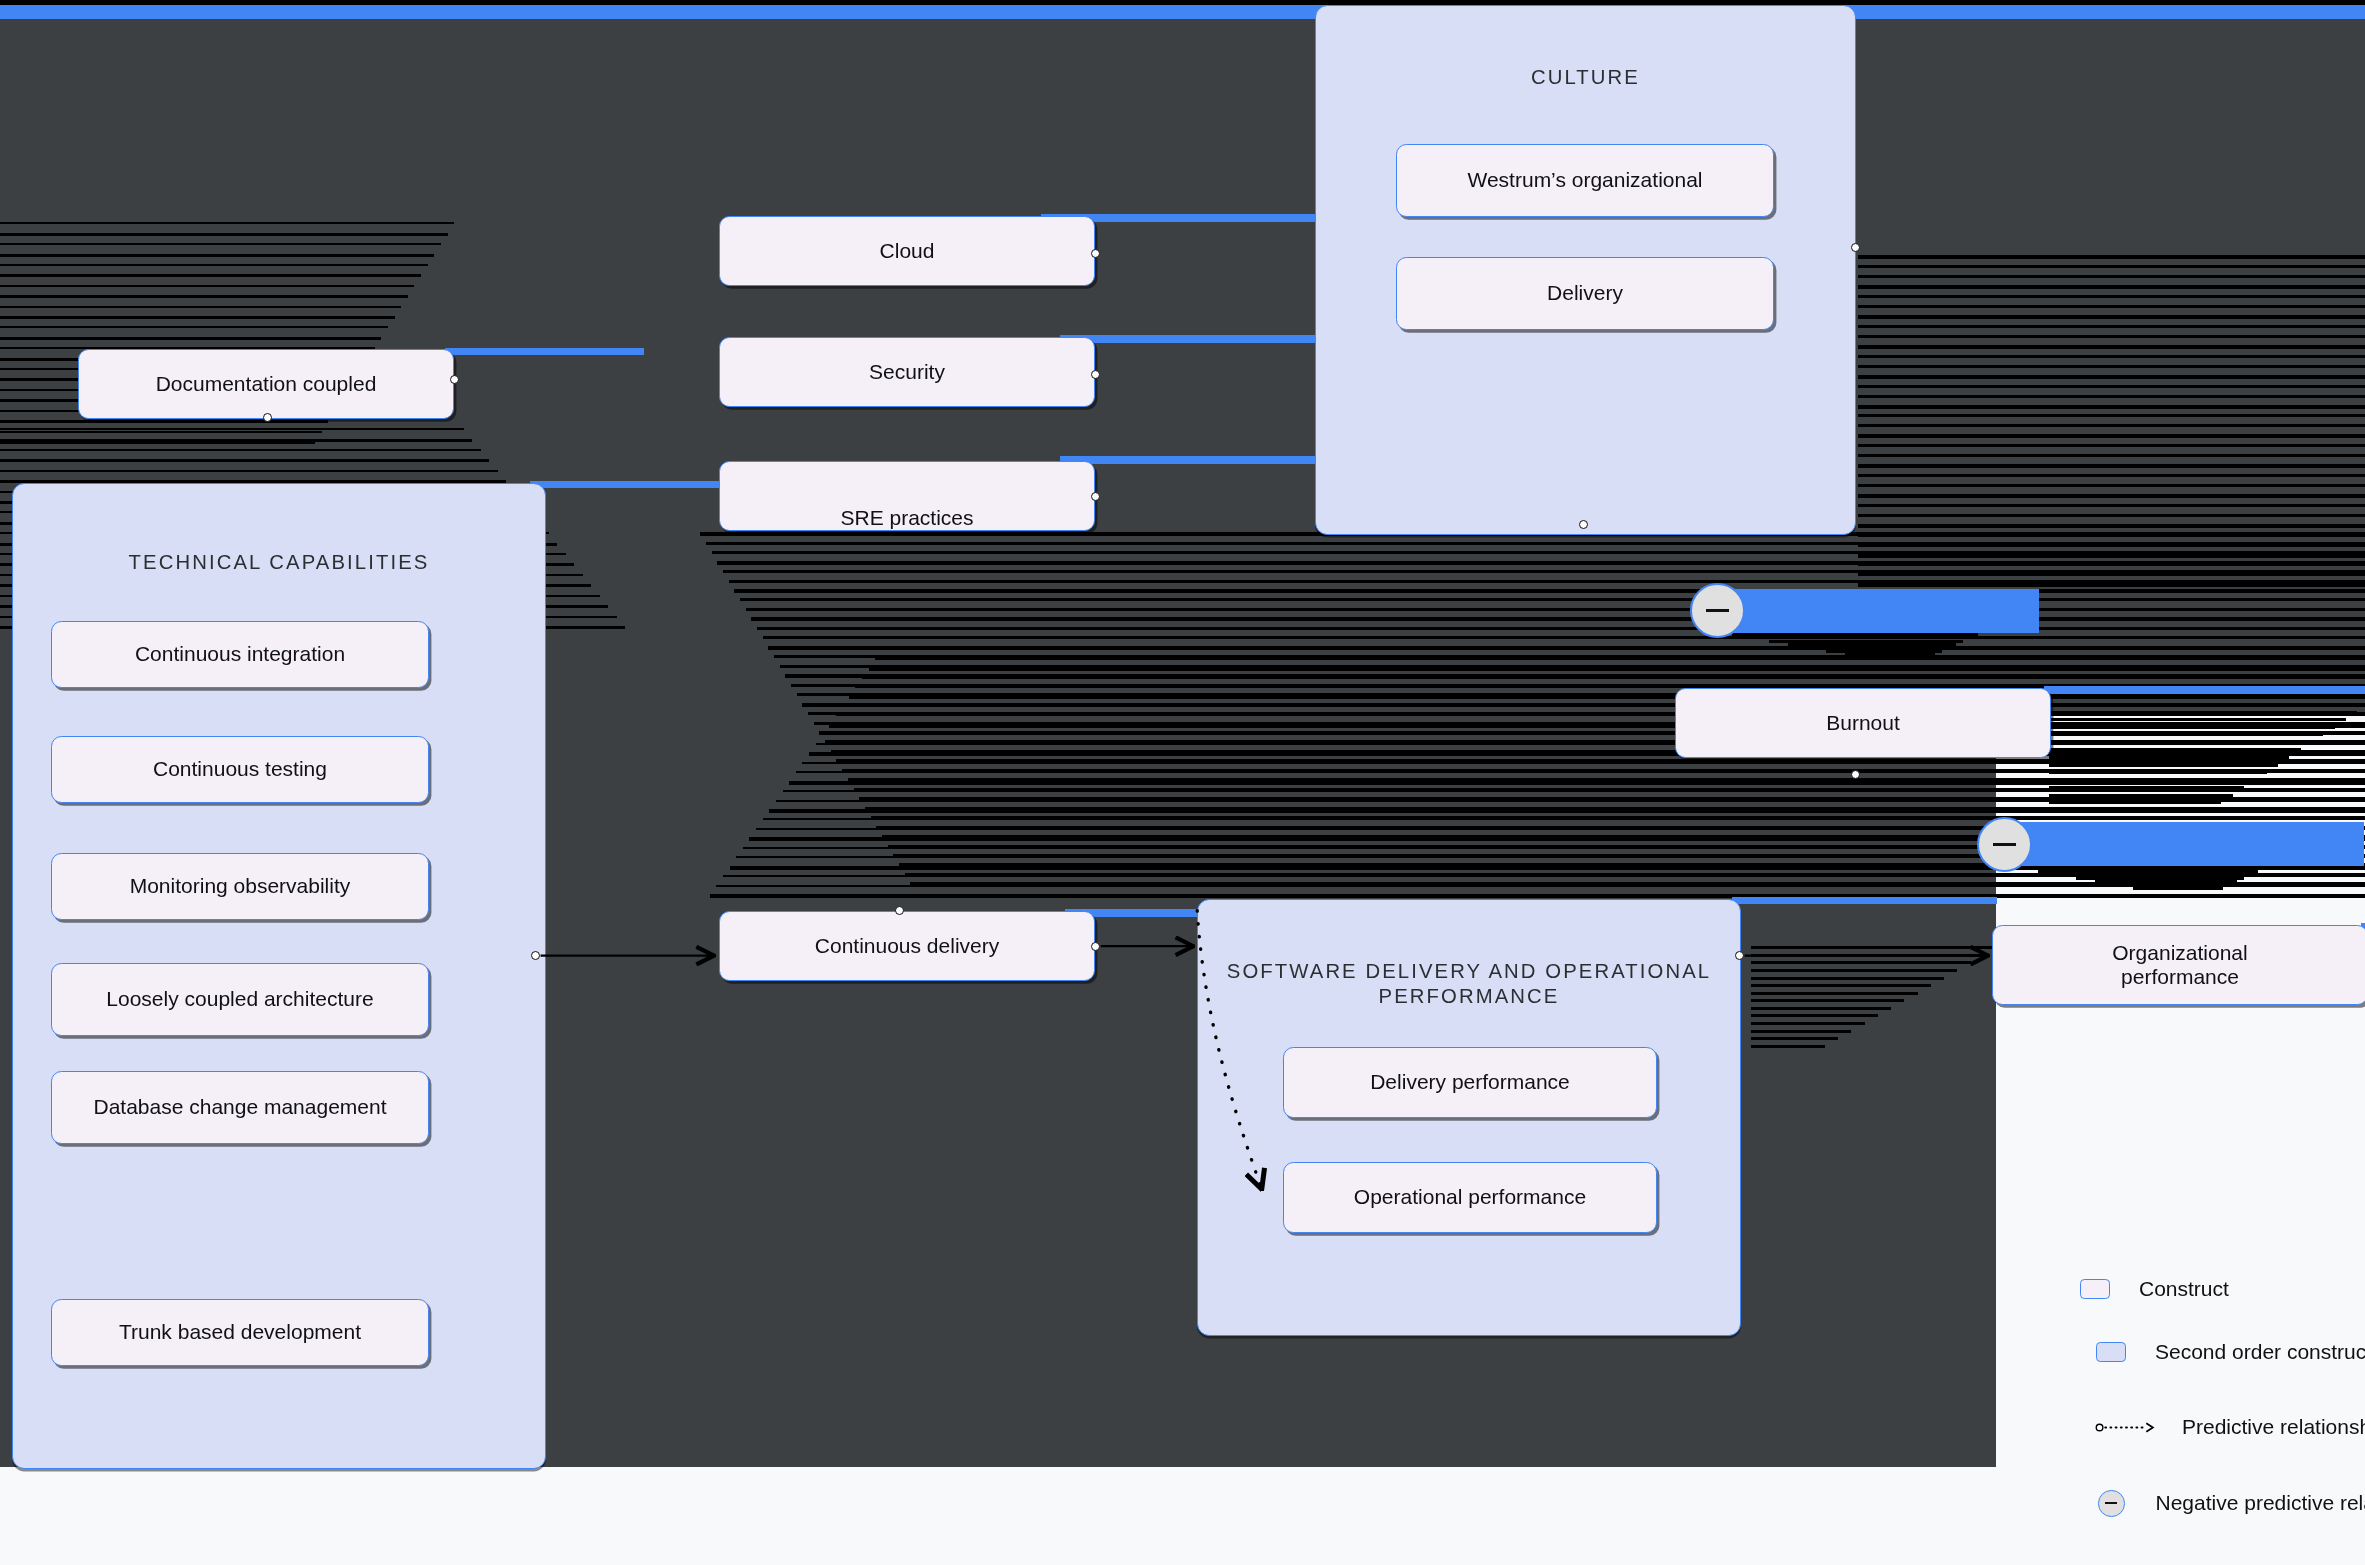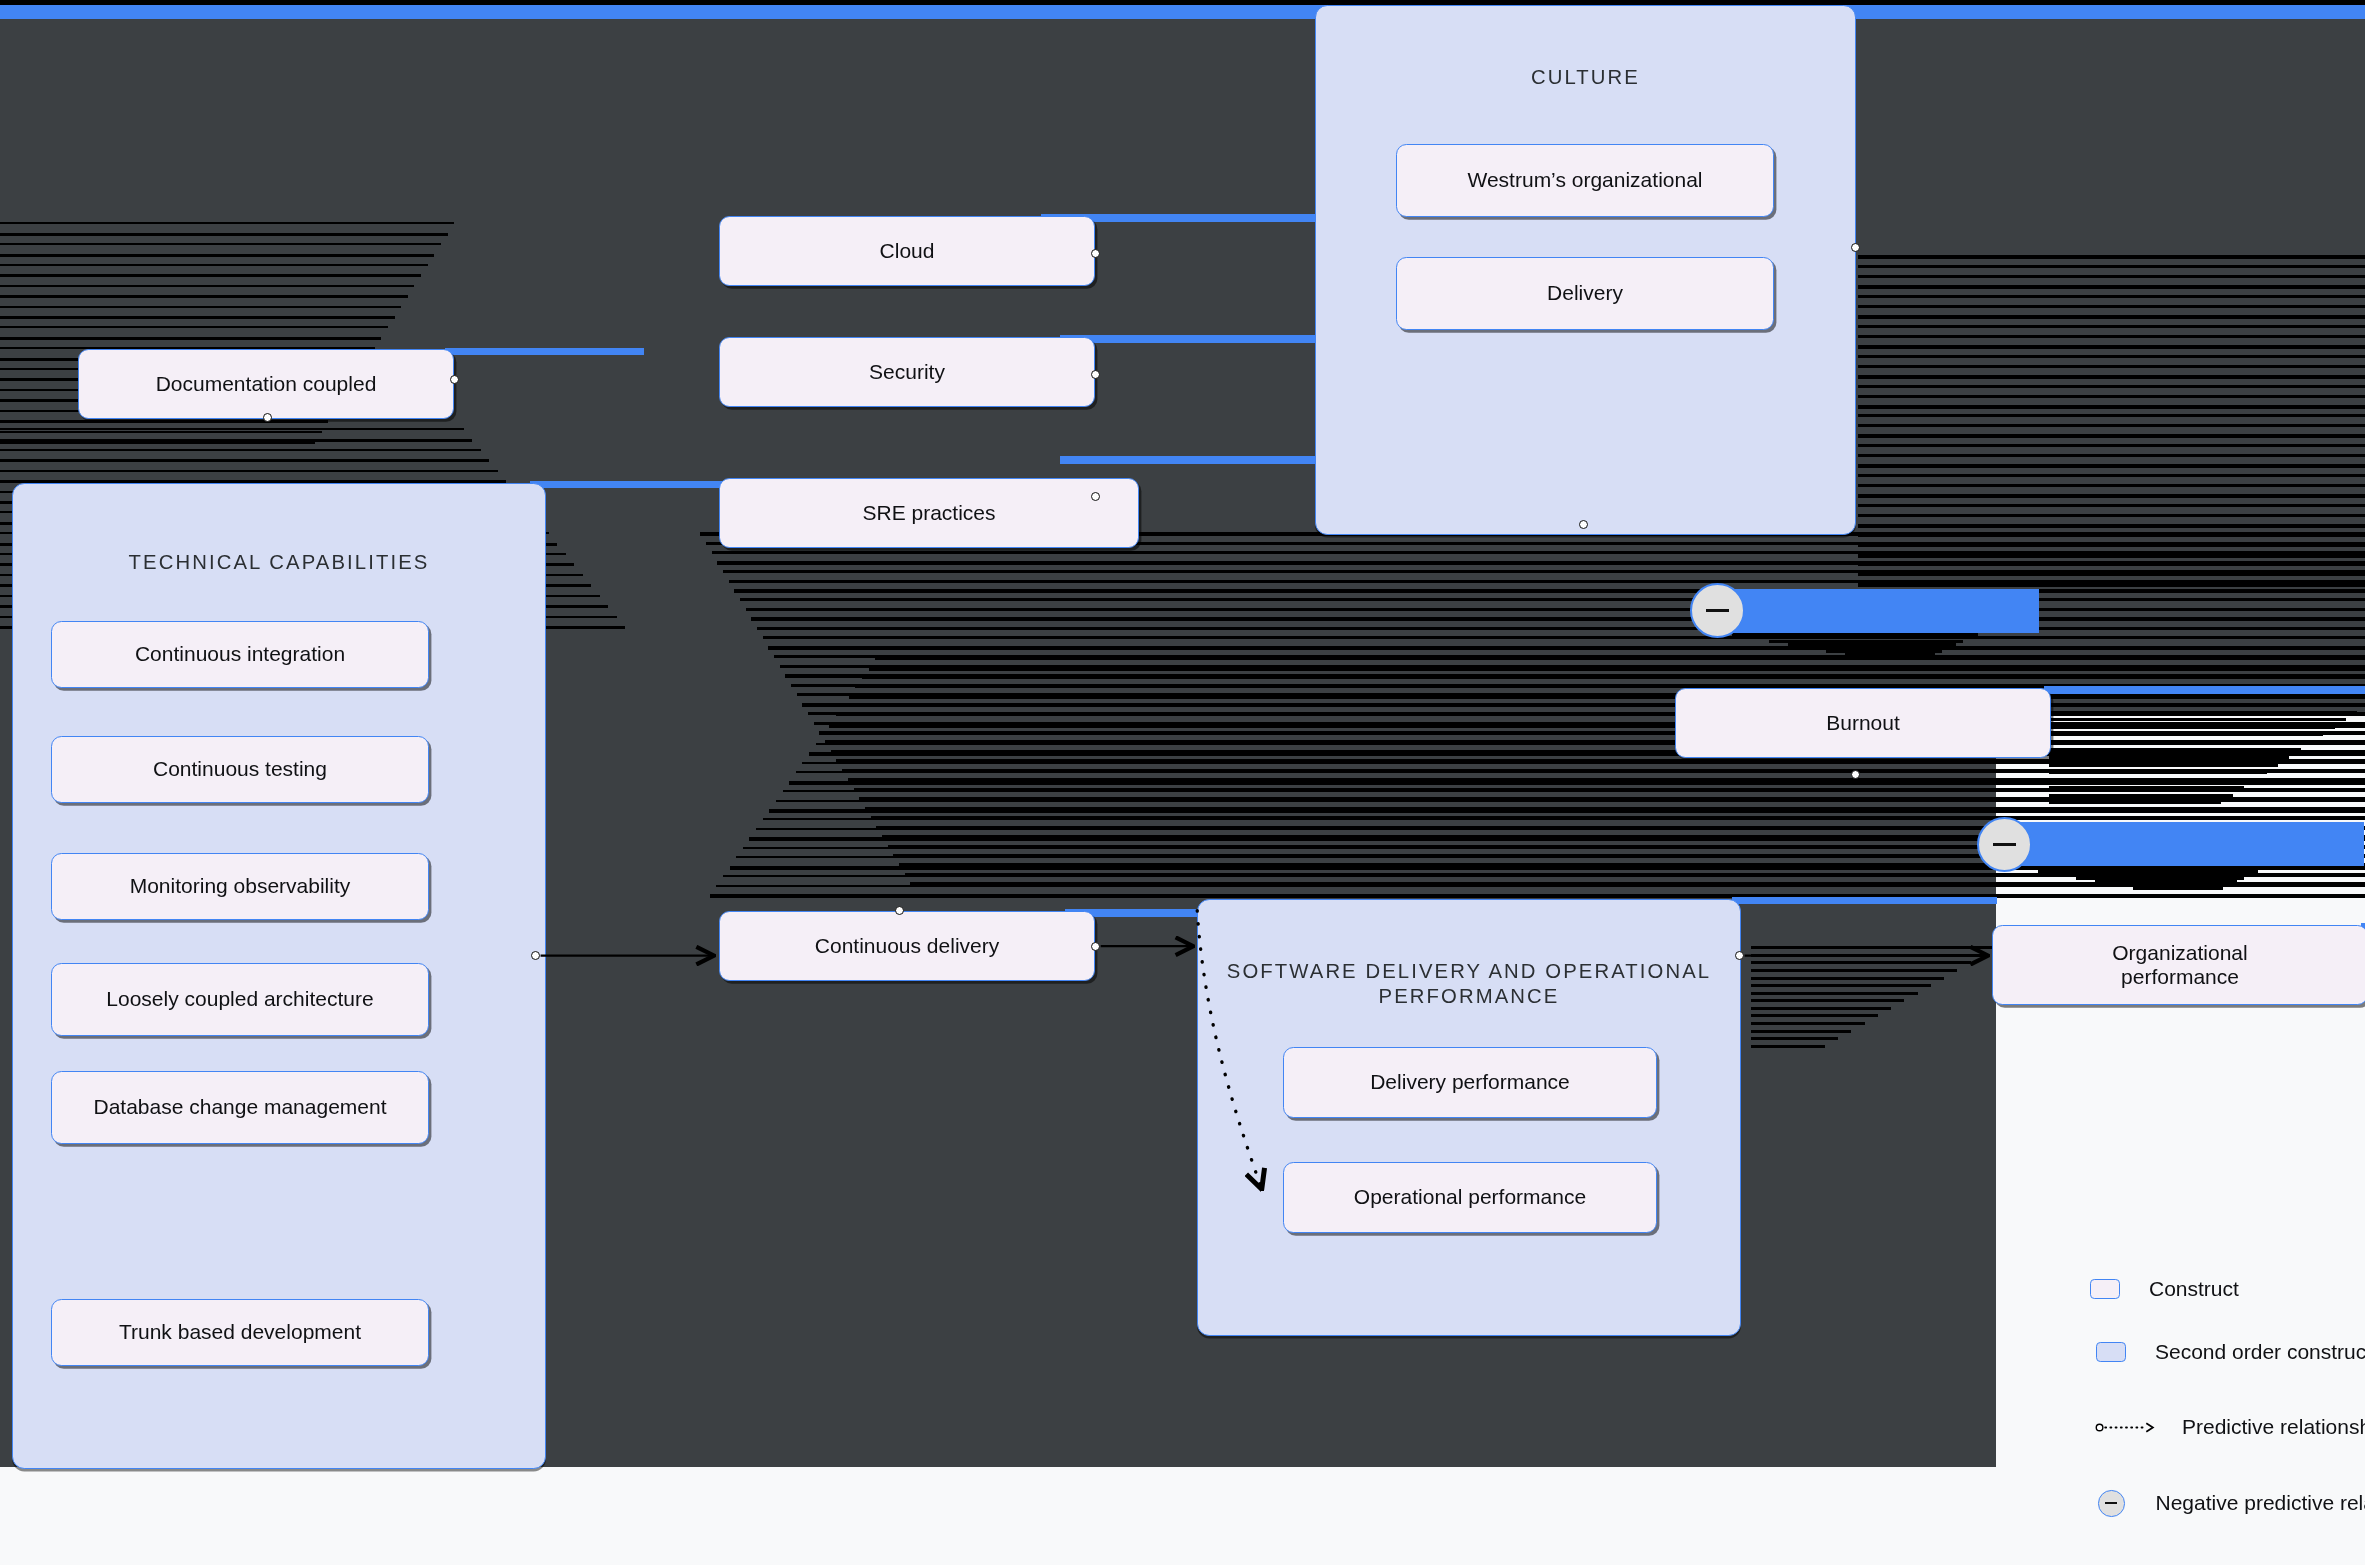--- a/index.html
+++ b/index.html
@@ -337,21 +337,21 @@
   <div class="node" style="left:719px;top:216px;width:376px;height:70px;">
     <span>Cloud</span>
   </div>
   <div class="port" style="left:1091px;top:249px;"></div>
 
   <div class="node" style="left:719px;top:337px;width:376px;height:70px;">
     <span>Security</span>
   </div>
   <div class="port" style="left:1091px;top:370px;"></div>
 
-  <div class="node" style="left:719px;top:478px;width:420px;height:70px;">
+  <div class="node" style="left:719px;top:461px;width:376px;height:70px;align-items:flex-end;">
     <span>SRE practices</span>
   </div>
   <div class="port" style="left:1091px;top:492px;"></div>
 
   <div class="node" style="left:719px;top:911px;width:376px;height:70px;">
     <span>Continuous delivery</span>
   </div>
   <div class="port" style="left:895px;top:906px;"></div>
   <div class="port" style="left:1091px;top:942px;"></div>
 
@@ -385,21 +385,21 @@
     <path d="M1142,2020 L1505,2020" fill="none" stroke="#000" stroke-width="5" marker-end="url(#ah)"></path>
 
     <path d="M2326,2000 L2518,2000" fill="none" stroke="#000" stroke-width="5" marker-end="url(#ah)"></path>
 
     <path d="M3687,2020 L4198,2020" fill="none" stroke="#000" stroke-width="5" marker-end="url(#ah)"></path>
 
     <path d="M2530,1925 C2545,2170 2620,2380 2665,2510" fill="none" stroke="#000" stroke-width="7" stroke-linecap="round" stroke-dasharray="1 26" marker-end="url(#ahs)"></path>
   </svg>
 
   <div class="legend">
-    <div class="legend-row" style="left:94px;top:147px;">
+    <div class="legend-row" style="left:84px;top:147px;">
       <div class="sw construct"></div>
       <div class="legend-label" style="margin-left:29px;">Construct</div>
     </div>
     <div class="legend-row" style="left:100px;top:210px;">
       <div class="sw second"></div>
       <div class="legend-label" style="margin-left:29px;">Second order construct</div>
     </div>
     <div class="legend-row" style="left:99px;top:285px;">
       <svg width="62" height="17" viewBox="0 0 130 36">
         <circle cx="9" cy="18" r="7" fill="#fff" stroke="#000" stroke-width="3"></circle>

